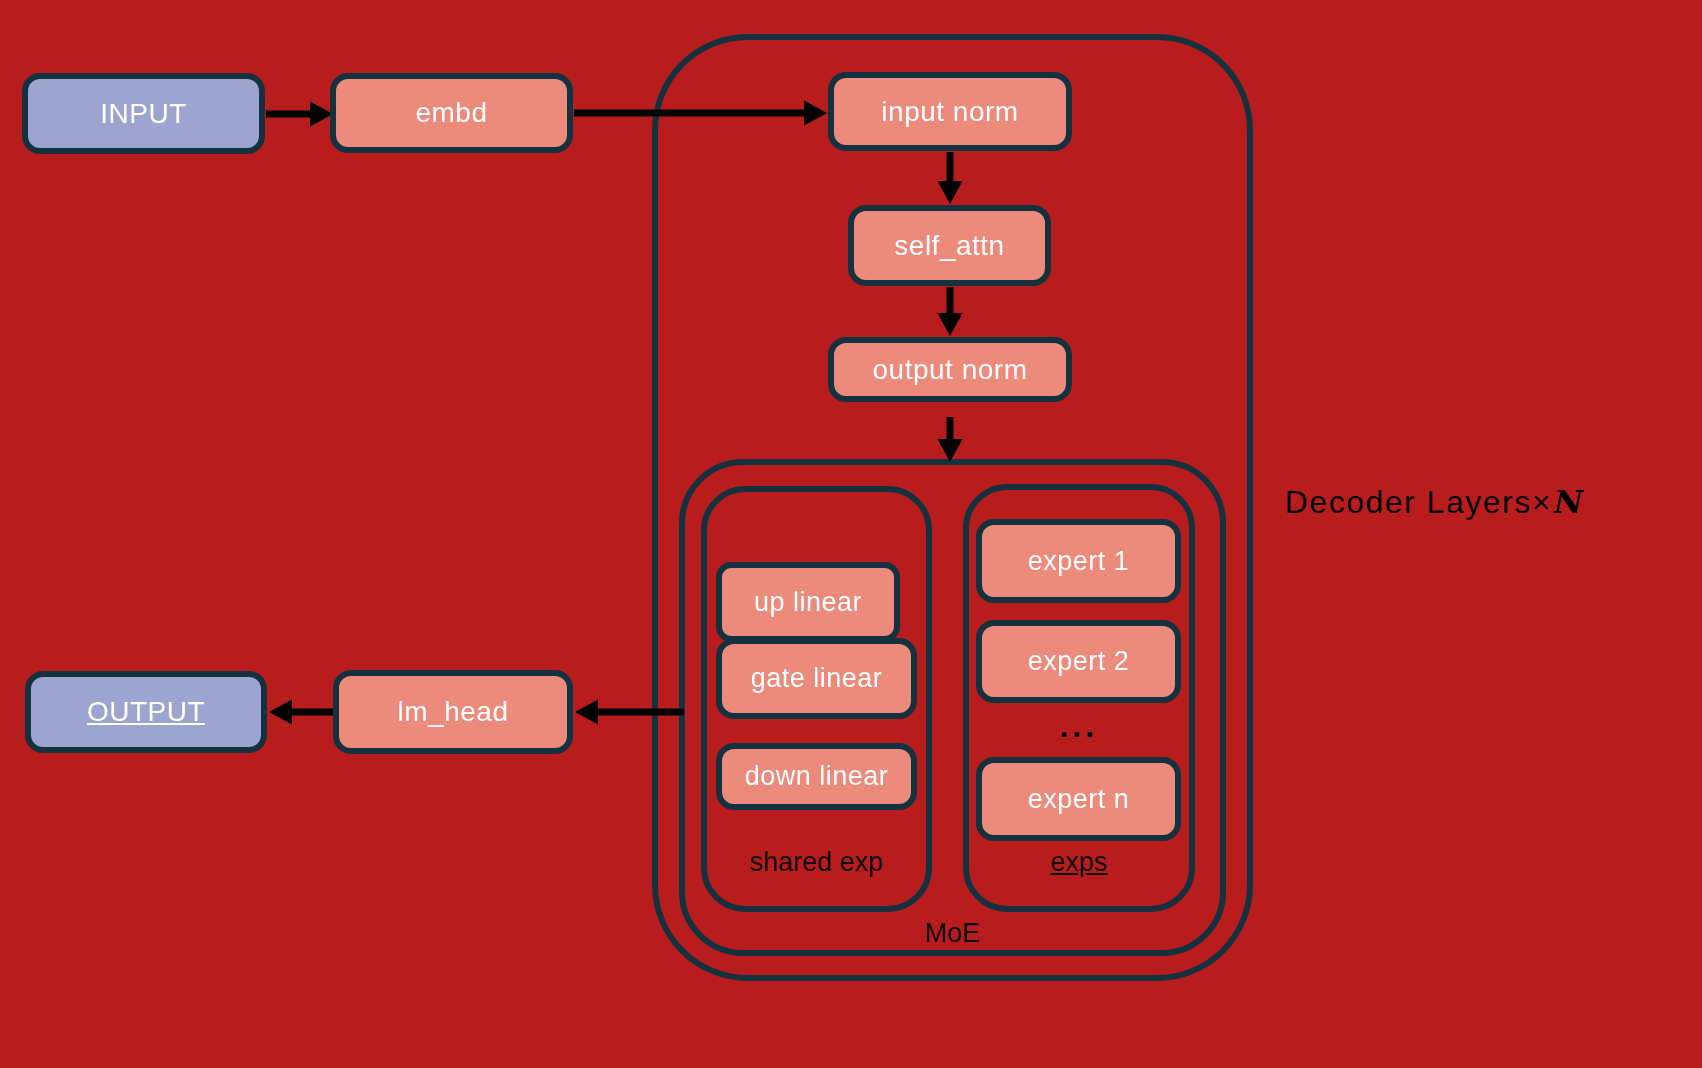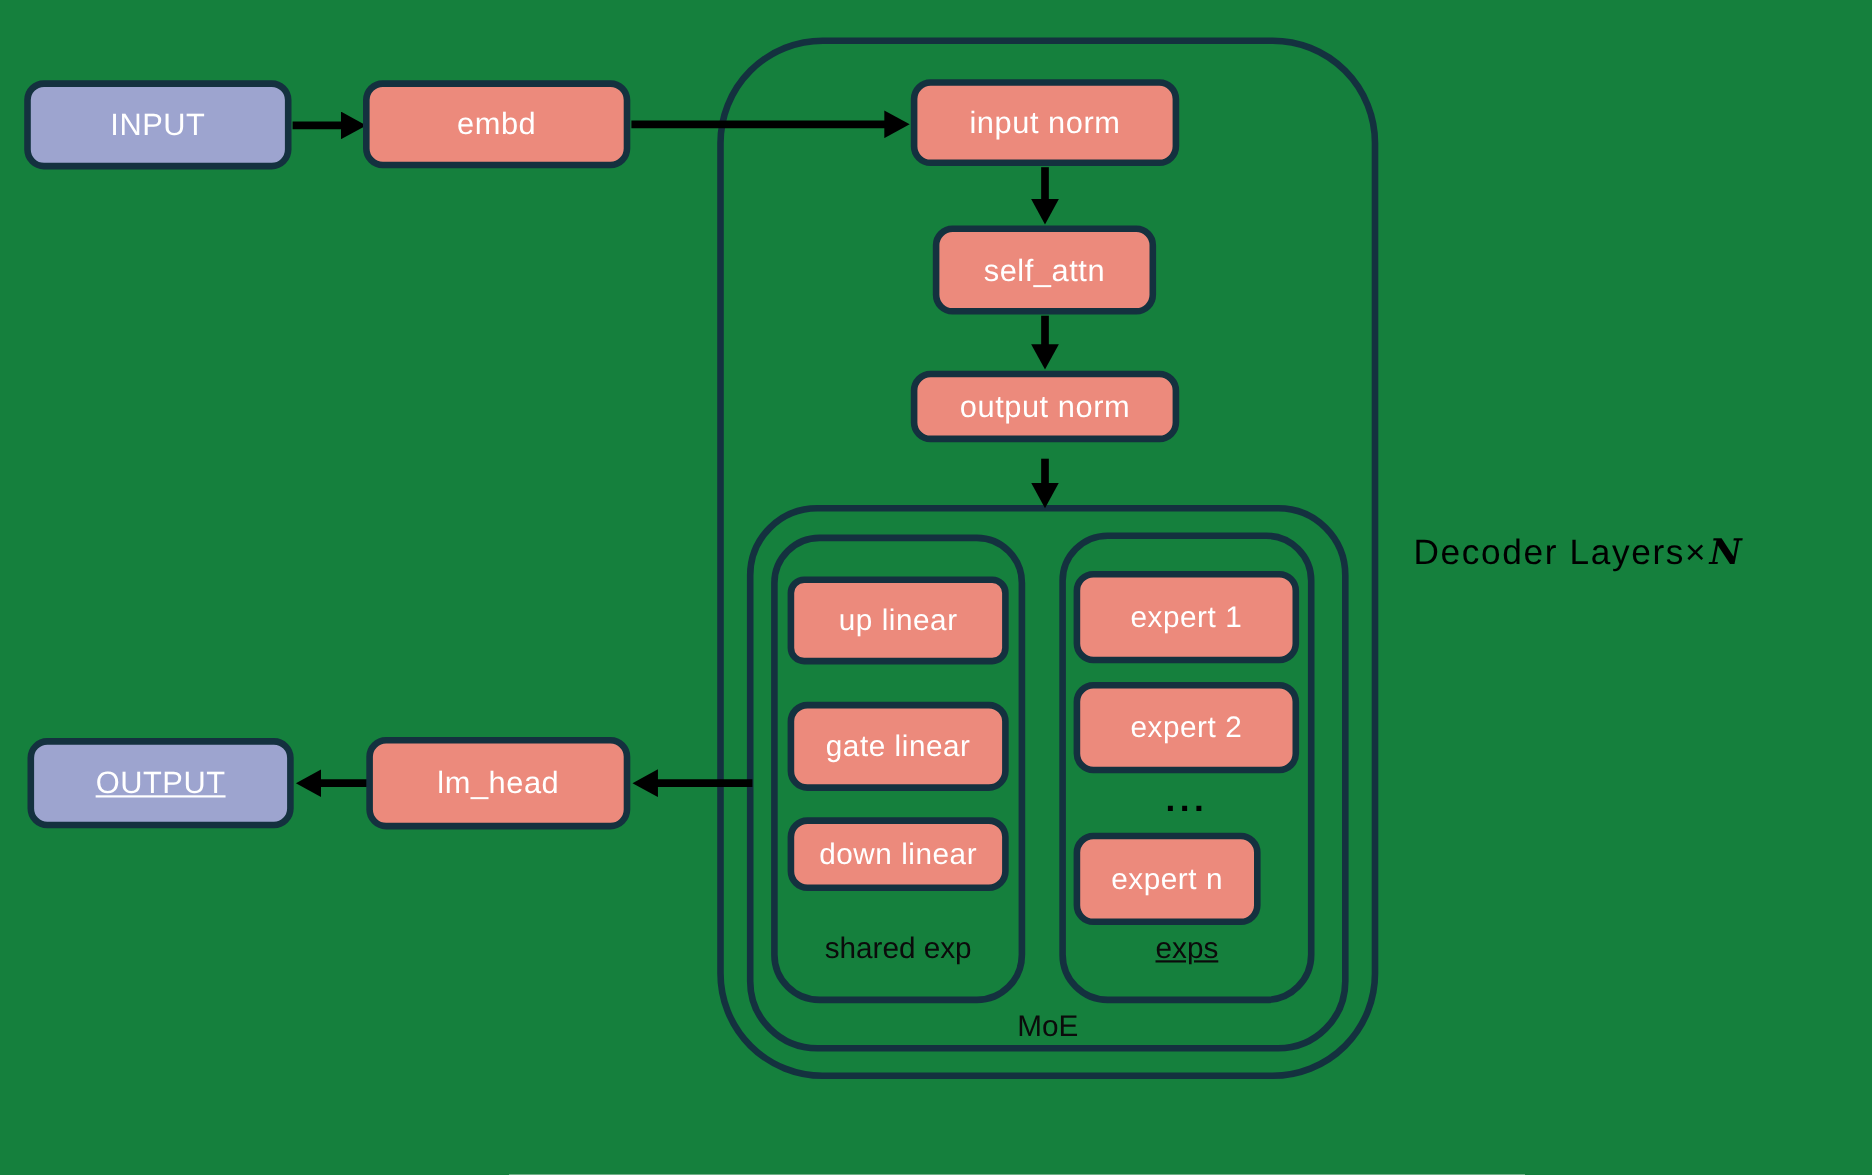--- a/index.html
+++ b/index.html
@@ -1,19 +1,19 @@
 <!DOCTYPE html>
 <html style="--node-fill: #EC8A7C; --io-fill: #9DA4CF; --border: #14313F; --arrow: #000000; --node-text: #FFFFFF; --label-text: #0B0B0B;"><head>
 <meta charset="utf-8">
 <style>
   html,body{margin:0;padding:0;background:#fff;}
   .canvas{
     position:relative;
     width:1702px;height:1068px;
-    background:#15803d;
+    background:#b91c1c;
     font-family:"Liberation Sans","DejaVu Sans",sans-serif;
     overflow:hidden;
   }
   
   .container{
     position:absolute;
     border:6px solid var(--border,#14313F);
     border-radius:60px;
     background:transparent;
     box-sizing:border-box;
@@ -41,26 +41,26 @@
   .small{font-size:27px;}
 
   .n-input      {left:22px; top:73px; width:243px;height:81px;}
   .n-embd       {left:330px;top:73px; width:243px;height:80px;}
   .n-inputnorm  {left:828px;top:72px; width:244px;height:79px;}
   .n-selfattn   {left:848px;top:205px;width:203px;height:81px;}
   .n-outputnorm {left:828px;top:337px;width:244px;height:65px;}
   .n-output     {left:25px; top:671px;width:242px;height:82px;text-decoration:underline;}
   .n-lmhead     {left:333px;top:670px;width:240px;height:84px;}
 
-  .n-up   {left:716px;top:524px;width:201px;height:80px;border-radius:15px;}
+  .n-up   {left:716px;top:562px;width:184px;height:80px;border-radius:15px;}
   .n-gate {left:716px;top:638px;width:201px;height:81px;}
   .n-down {left:716px;top:743px;width:201px;height:67px;}
   .n-e1   {left:976px;top:519px;width:205px;height:84px;}
   .n-e2   {left:976px;top:620px;width:205px;height:83px;}
-  .n-en   {left:976px;top:757px;width:170px;height:84px;}
+  .n-en   {left:976px;top:757px;width:205px;height:84px;}
 
   
   .lbl{
     position:absolute;
     color:var(--label-text,#0b0b0b);
     font-size:27px;
     text-align:center;
     white-space:nowrap;
   }
   .lbl-shared{left:701px;top:847px;width:231px;}

